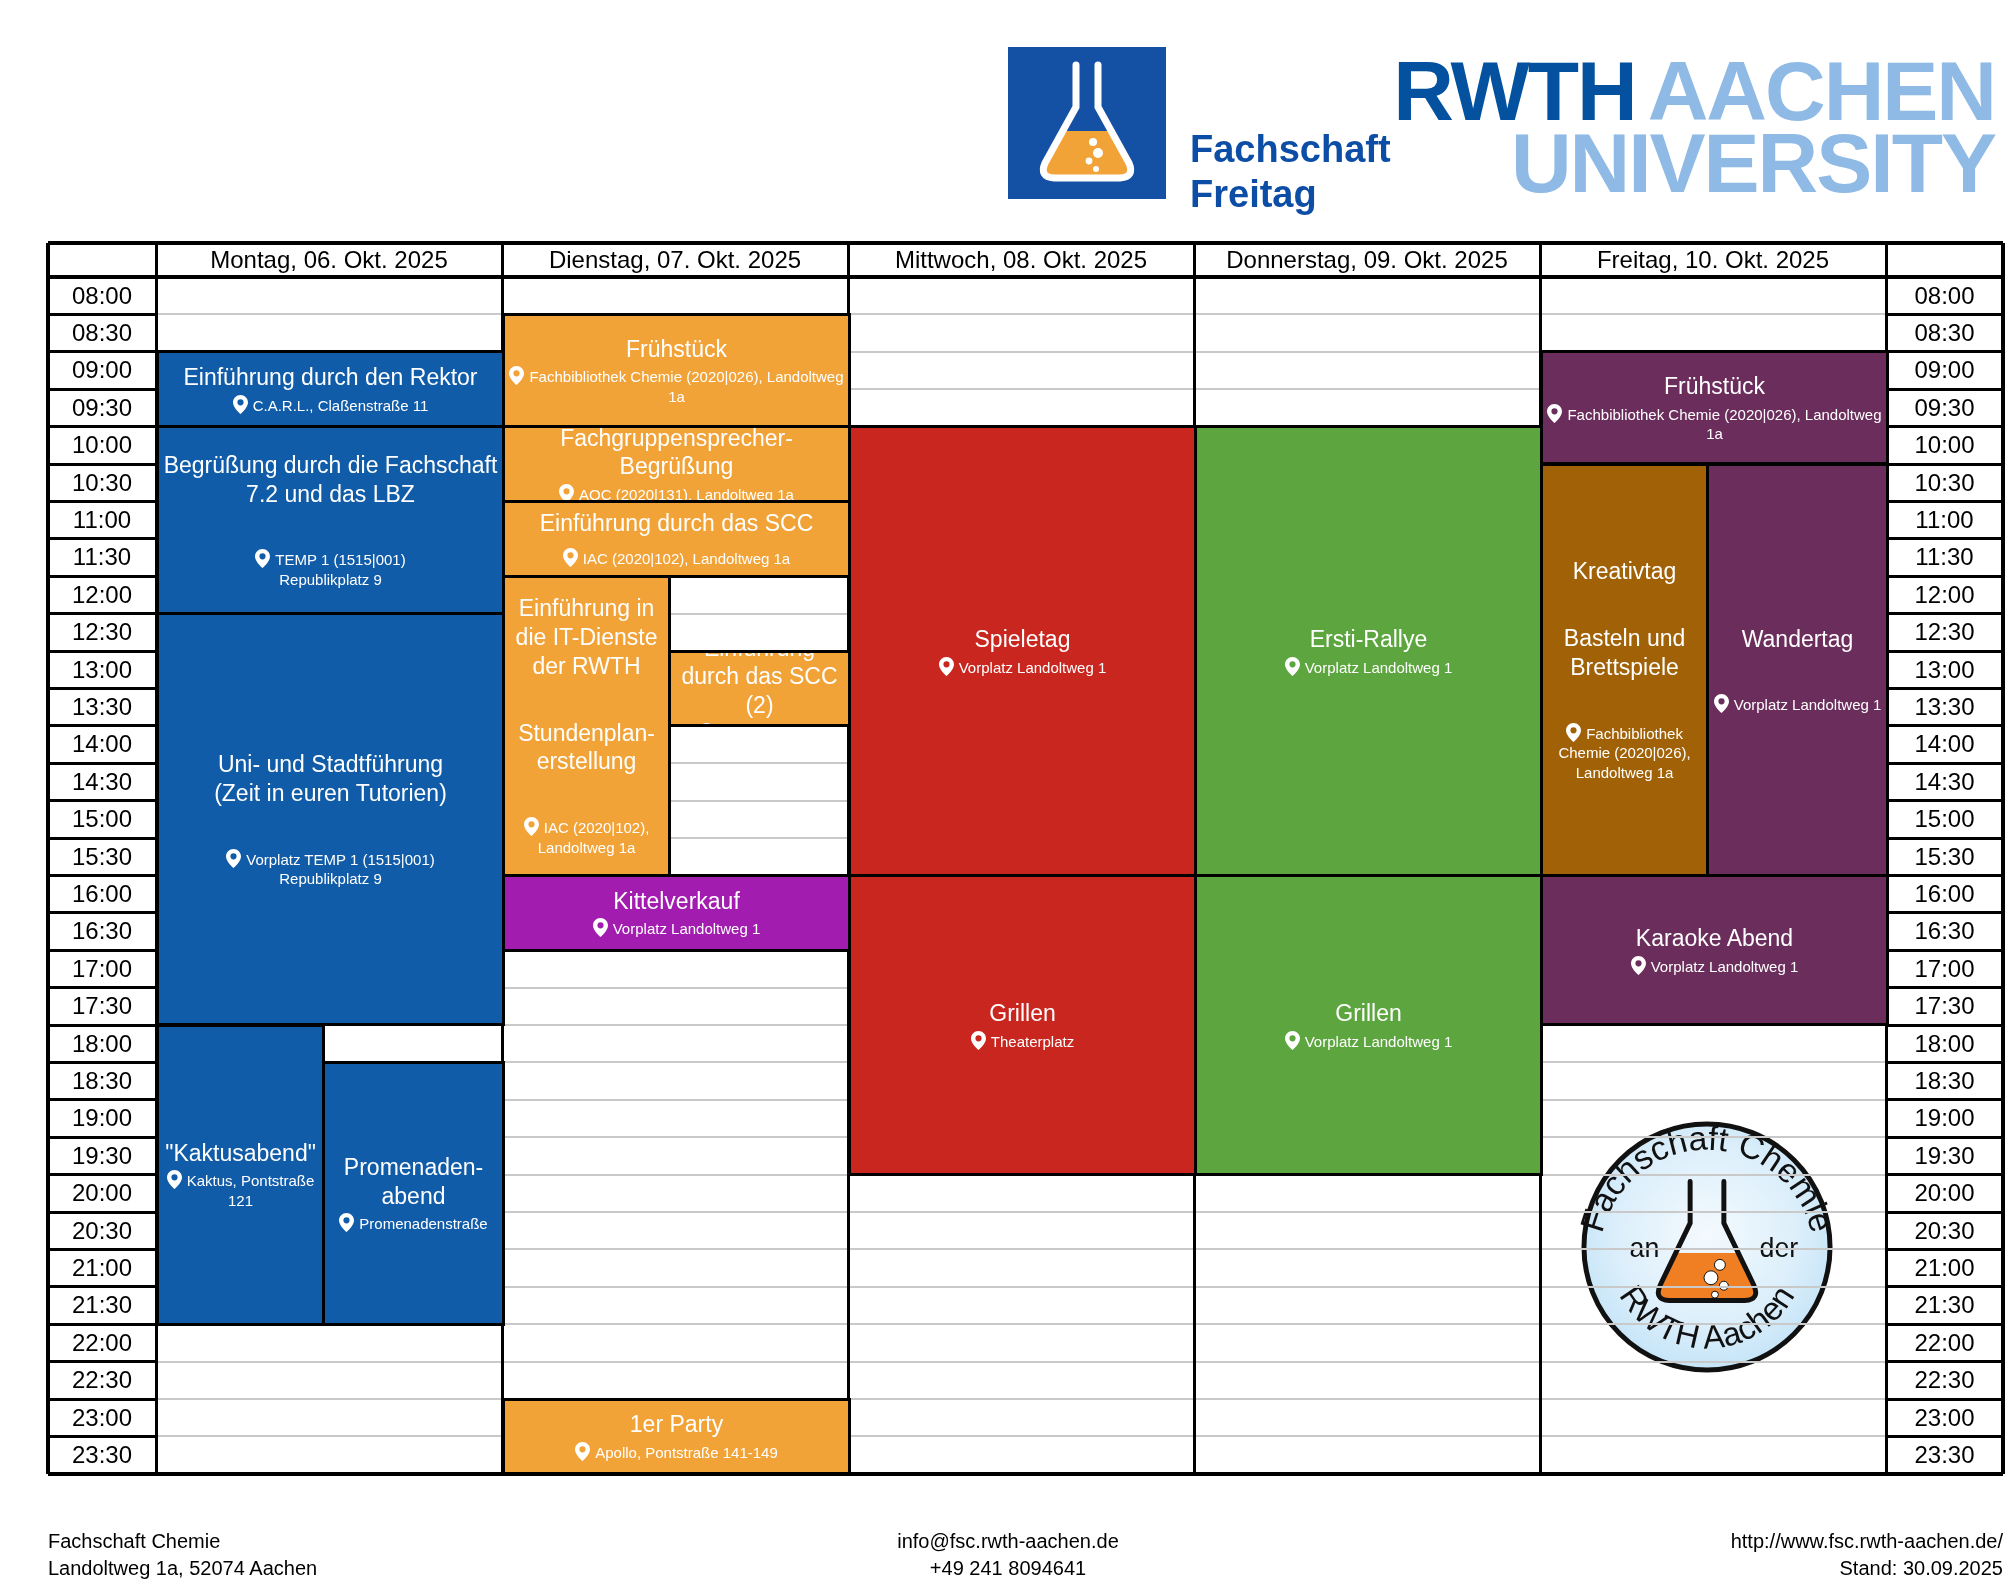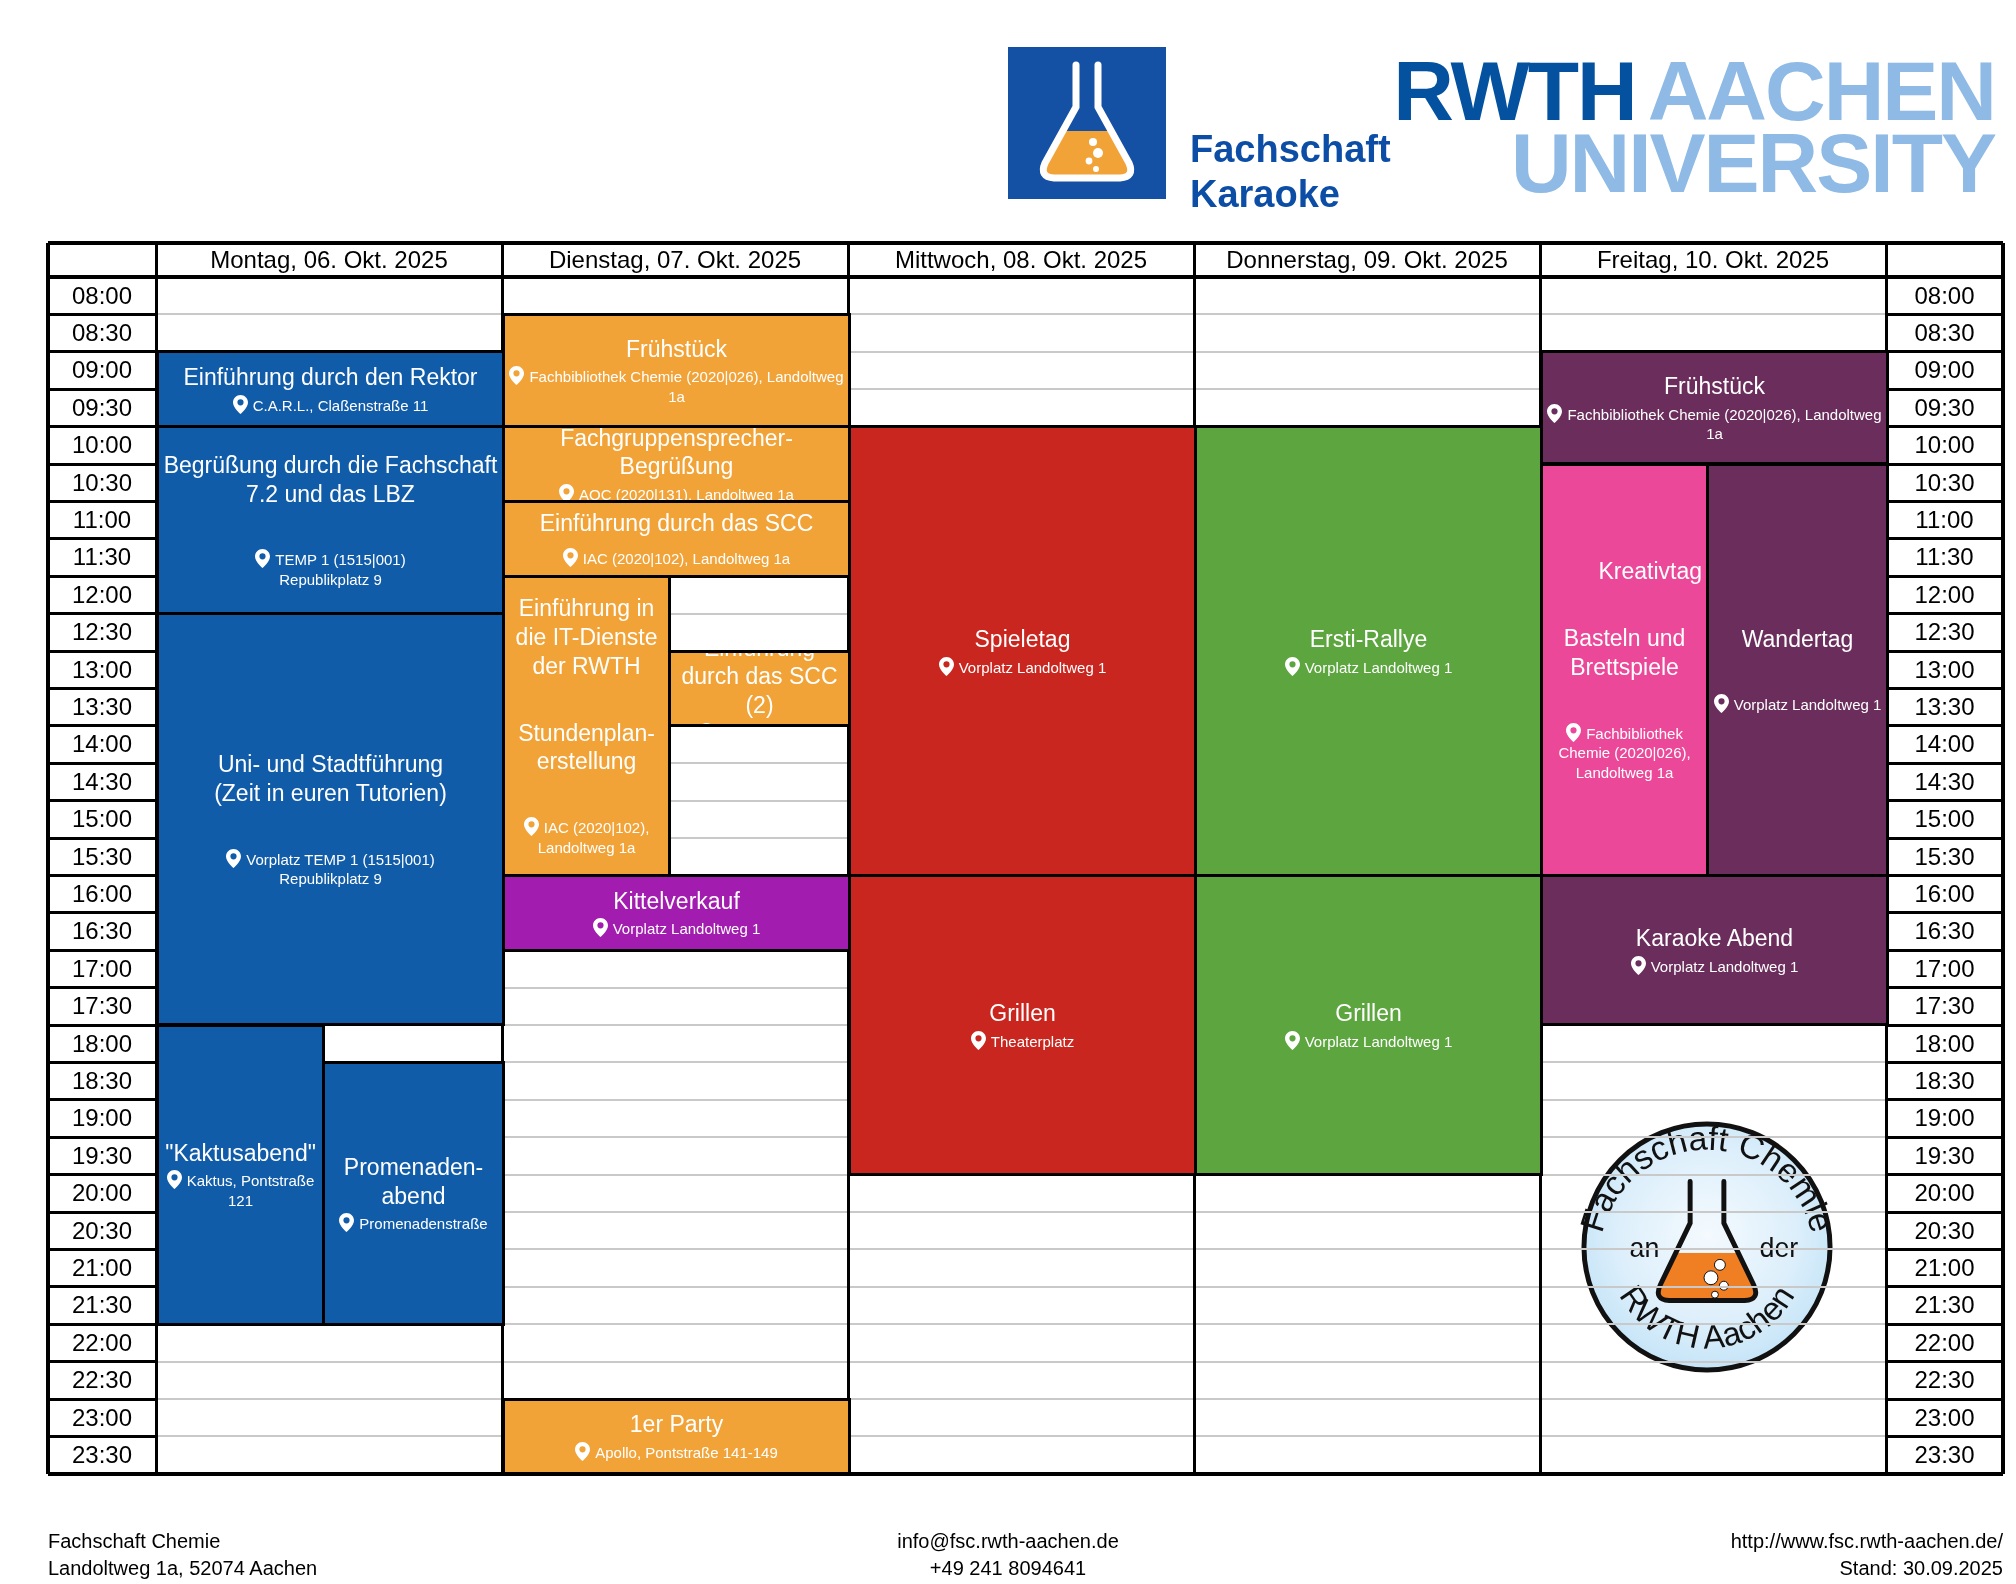--- a/index.html
+++ b/index.html
@@ -49,21 +49,21 @@
         </g>
       <path d="M68,18 L68,60 L37,116 Q31,130 46,131 L112,131 Q127,130 121,116 L90,60 L90,18" fill="none" stroke="#ffffff" stroke-width="7" stroke-linecap="round"></path>
       <circle cx="85" cy="95" r="4" fill="#fff"></circle>
         <circle cx="90" cy="106" r="5" fill="#fff"></circle>
         <circle cx="81" cy="114" r="3.4" fill="#fff"></circle>
         <circle cx="88" cy="122" r="3" fill="#fff"></circle>
     </svg>
   </div>
   <div class="abs" id="fs-logo-text">
     <div>Fachschaft</div>
-    <div>Karaoke</div>
+    <div>Freitag</div>
   </div>
 
   <div class="abs" id="rwth-logo">
     <div><span class="dk">RWTH</span><span class="lt" style="margin-left:12px">AACHEN</span></div>
     <div><span class="lt">UNIVERSITY</span></div>
   </div>
 
   <div class="abs" id="board" style="left:0;top:0;width:1844px;height:1584px;">
       <div class="hdr-cell abs" style="position: absolute; left: 156px; width: 346px;">Montag, 06. Okt. 2025</div>
       <div class="hdr-cell abs" style="position: absolute; left: 502px; width: 346px;">Dienstag, 07. Okt. 2025</div>
@@ -341,21 +341,21 @@
         <div class="ev-loc"><svg class="pin" width="15" height="19" viewBox="0 0 15 19">
             <path fill-rule="evenodd" fill="#ffffff" d="M7.5 0C3.4 0 0 3.3 0 7.4 0 12.8 7.5 19 7.5 19S15 12.8 15 7.4C15 3.3 11.6 0 7.5 0zm0 10.4a3.1 3.1 0 1 1 0-6.2 3.1 3.1 0 0 1 0 6.2z"></path>
           </svg>Vorplatz Landoltweg 1</div>
       </div>
       <div class="event" style="position: absolute; left: 1540px; top: 350.3px; width: 349px; height: 115.2px; background: rgb(107, 45, 92);">
         <div class="ev-title">Frühstück</div>
         <div class="ev-loc"><svg class="pin" width="15" height="19" viewBox="0 0 15 19">
             <path fill-rule="evenodd" fill="#ffffff" d="M7.5 0C3.4 0 0 3.3 0 7.4 0 12.8 7.5 19 7.5 19S15 12.8 15 7.4C15 3.3 11.6 0 7.5 0zm0 10.4a3.1 3.1 0 1 1 0-6.2 3.1 3.1 0 0 1 0 6.2z"></path>
           </svg>Fachbibliothek Chemie (2020|026), Landoltweg 1a</div>
       </div>
-      <div class="event" style="position: absolute; left: 1540px; top: 462.5px; width: 169.1px; height: 414.4px; background: #ec4899; align-items: flex-end;">
+      <div class="event" style="position: absolute; left: 1540px; top: 462.5px; width: 169.1px; height: 414.4px; background: #a16207;">
         <div class="ev-title">Kreativtag</div>
         <div class="ev-sp"></div>
         <div class="ev-title">Basteln und Brettspiele</div>
         <div class="ev-sp"></div>
         <div class="ev-loc"><svg class="pin" width="15" height="19" viewBox="0 0 15 19">
             <path fill-rule="evenodd" fill="#ffffff" d="M7.5 0C3.4 0 0 3.3 0 7.4 0 12.8 7.5 19 7.5 19S15 12.8 15 7.4C15 3.3 11.6 0 7.5 0zm0 10.4a3.1 3.1 0 1 1 0-6.2 3.1 3.1 0 0 1 0 6.2z"></path>
           </svg>Fachbibliothek Chemie (2020|026), Landoltweg 1a</div>
       </div>
       <div class="event" style="position: absolute; left: 1706.08px; top: 462.5px; width: 182.9px; height: 414.4px; background: rgb(107, 45, 92);">
         <div class="ev-title">Wandertag</div>

